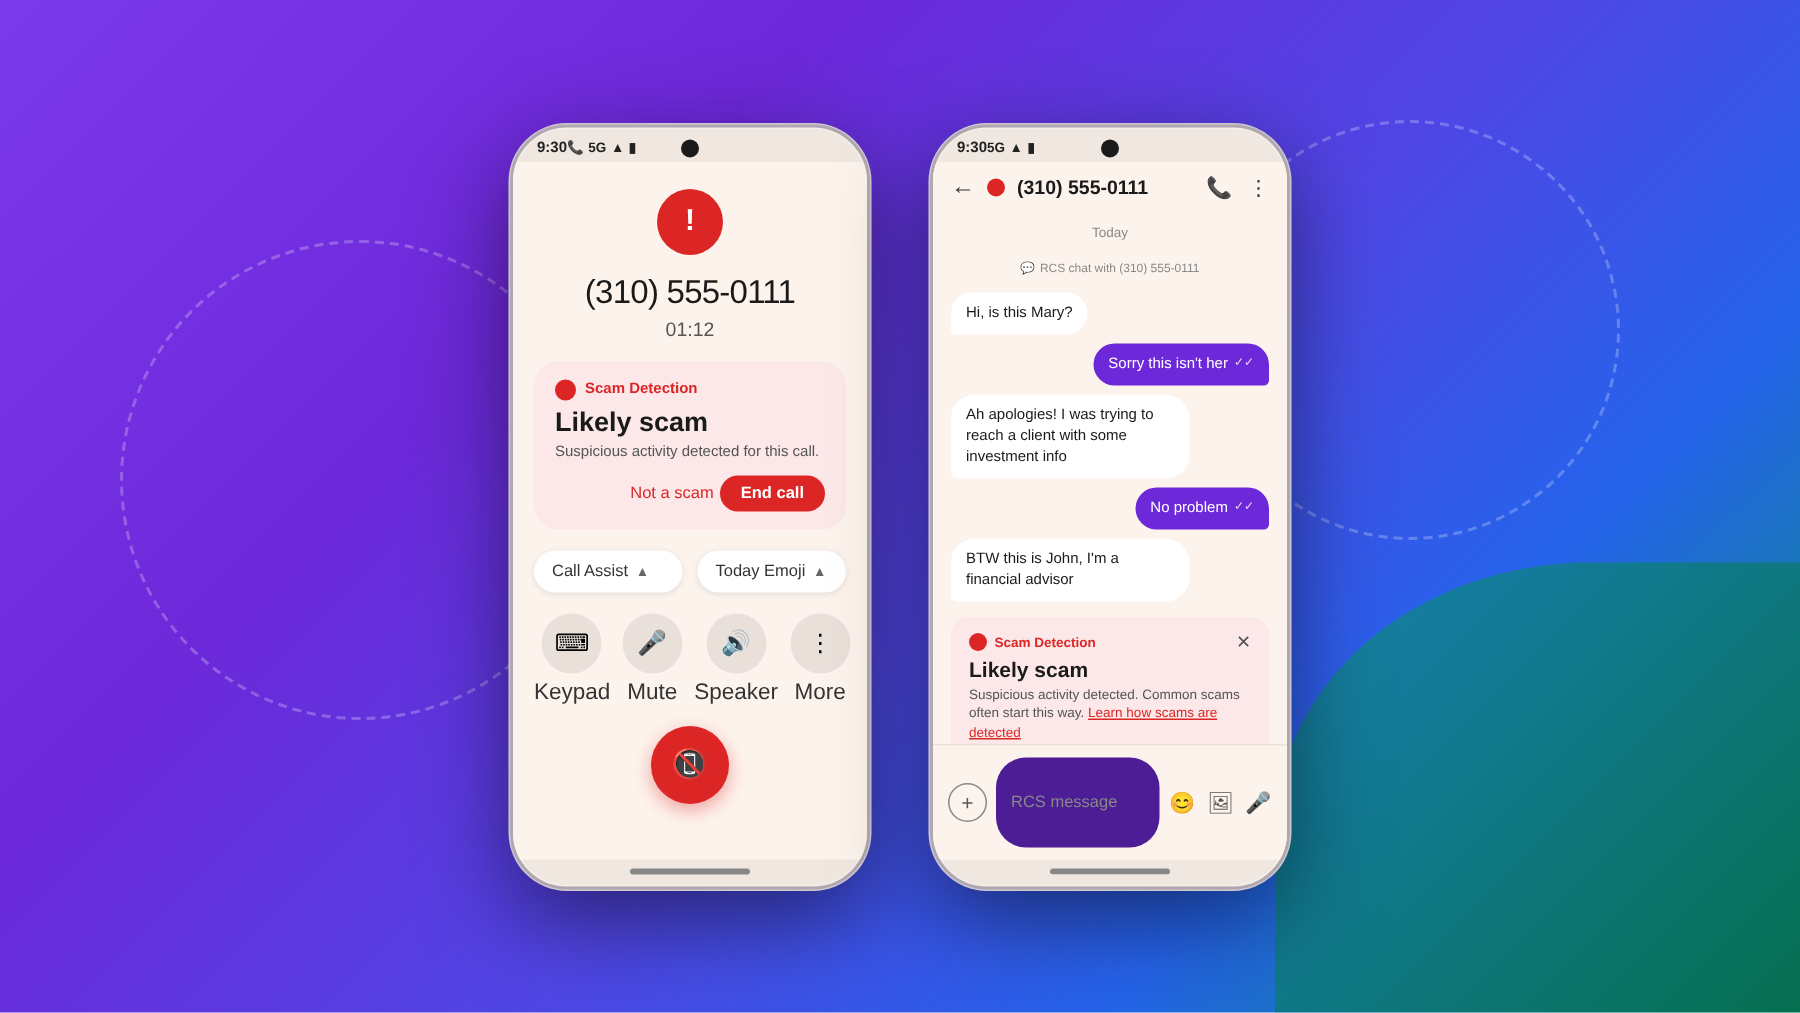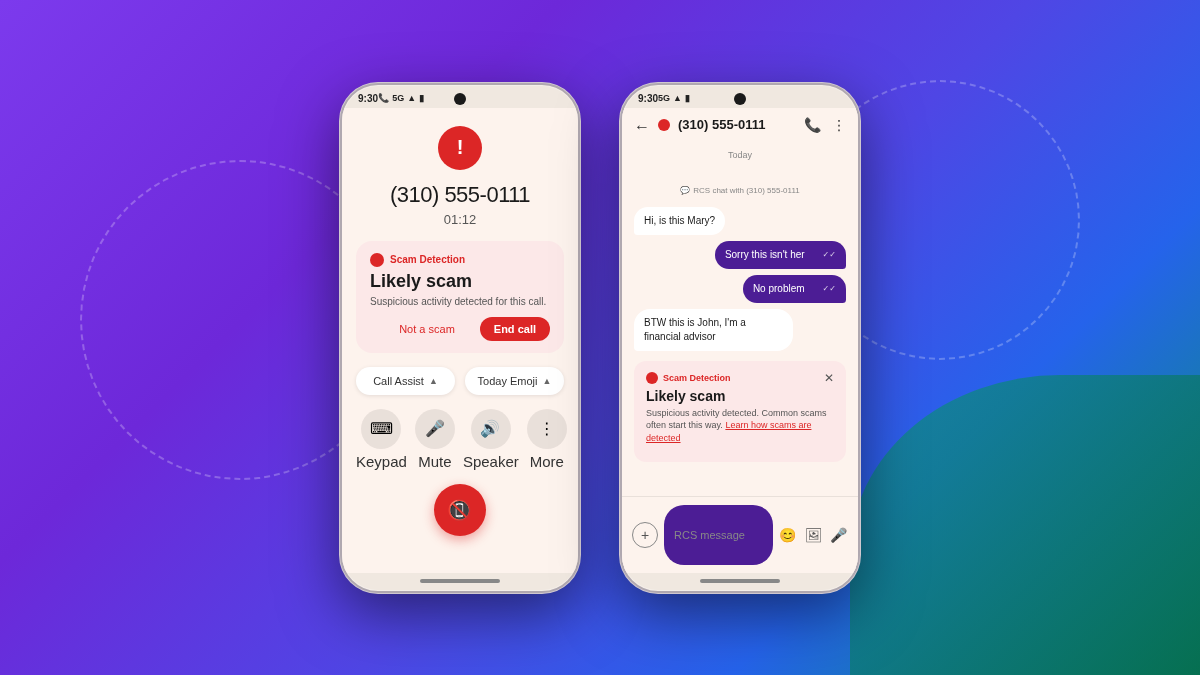--- a/index.html
+++ b/index.html
@@ -173,21 +173,21 @@
 
     .scam-desc {
       font-size: 10px;
       color: #555;
       margin-bottom: 10px;
     }
 
     .scam-actions {
       display: flex;
       justify-content: flex-end;
-      gap: 25px;
+      gap: 4px;
       align-items: center;
     }
 
     .btn-not-scam {
       font-size: 11px;
       color: #dc2626;
       background: none;
       border: none;
       cursor: pointer;
       font-weight: 500;
@@ -215,21 +215,21 @@
       background: white;
       border-radius: 20px;
       padding: 8px 12px;
       display: flex;
       align-items: center;
       gap: 5px;
       font-size: 11px;
       font-weight: 500;
       color: #333;
       flex: 1;
-      justify-content: center;
+      justify-content: flex-start;
       box-shadow: 0 1px 4px rgba(0,0,0,0.1);
     }
 
     .assist-pill .chevron {
       font-size: 9px;
       color: #666;
     }
 
     .call-controls {
       display: grid;
@@ -325,21 +325,21 @@
       padding: 8px 12px;
       display: flex;
       flex-direction: column;
       gap: 6px;
     }
 
     .chat-date-label {
       text-align: center;
       font-size: 9px;
       color: #888;
-      margin-bottom: 20px;
+      margin-bottom: 8px;
     }
 
     .chat-rcs-label {
       text-align: center;
       font-size: 8px;
       color: #888;
       margin-bottom: 6px;
       display: flex;
       align-items: center;
       justify-content: center;
@@ -355,27 +355,27 @@
     }
 
     .msg-incoming {
       background: white;
       color: #1a1a1a;
       align-self: flex-start;
       border-bottom-left-radius: 4px;
     }
 
     .msg-outgoing {
-      background: #4c1d95;
+      background: #6d28d9;
       color: white;
       align-self: flex-end;
       border-bottom-right-radius: 4px;
       display: flex;
-      align-items: center;
-      gap: 18px;
+      align-items: flex-start;
+      gap: 4px;
     }
 
     .msg-tick {
       font-size: 8px;
       opacity: 0.8;
     }
 
     .chat-scam-card {
       background: #fce8e8;
       border-radius: 12px;
@@ -590,20 +590,23 @@
 
           <div class="msg-bubble msg-incoming">
             <span>Hi, is this Mary?</span>
           </div>
 
           <div class="msg-bubble msg-outgoing">
             <span>Sorry this isn't her</span>
             <span class="msg-tick">✓✓</span>
           </div>
 
+          <div class="msg-bubble msg-incoming">
+            <span>Ah apologies! I was trying to reach a client with some investment info</span>
+          </div>
 
 
           <div class="msg-bubble msg-outgoing">
             <span>No problem</span>
             <span class="msg-tick">✓✓</span>
           </div>
 
           <div class="msg-bubble msg-incoming">
             <span>BTW this is John, I'm a financial advisor</span>
           </div>

